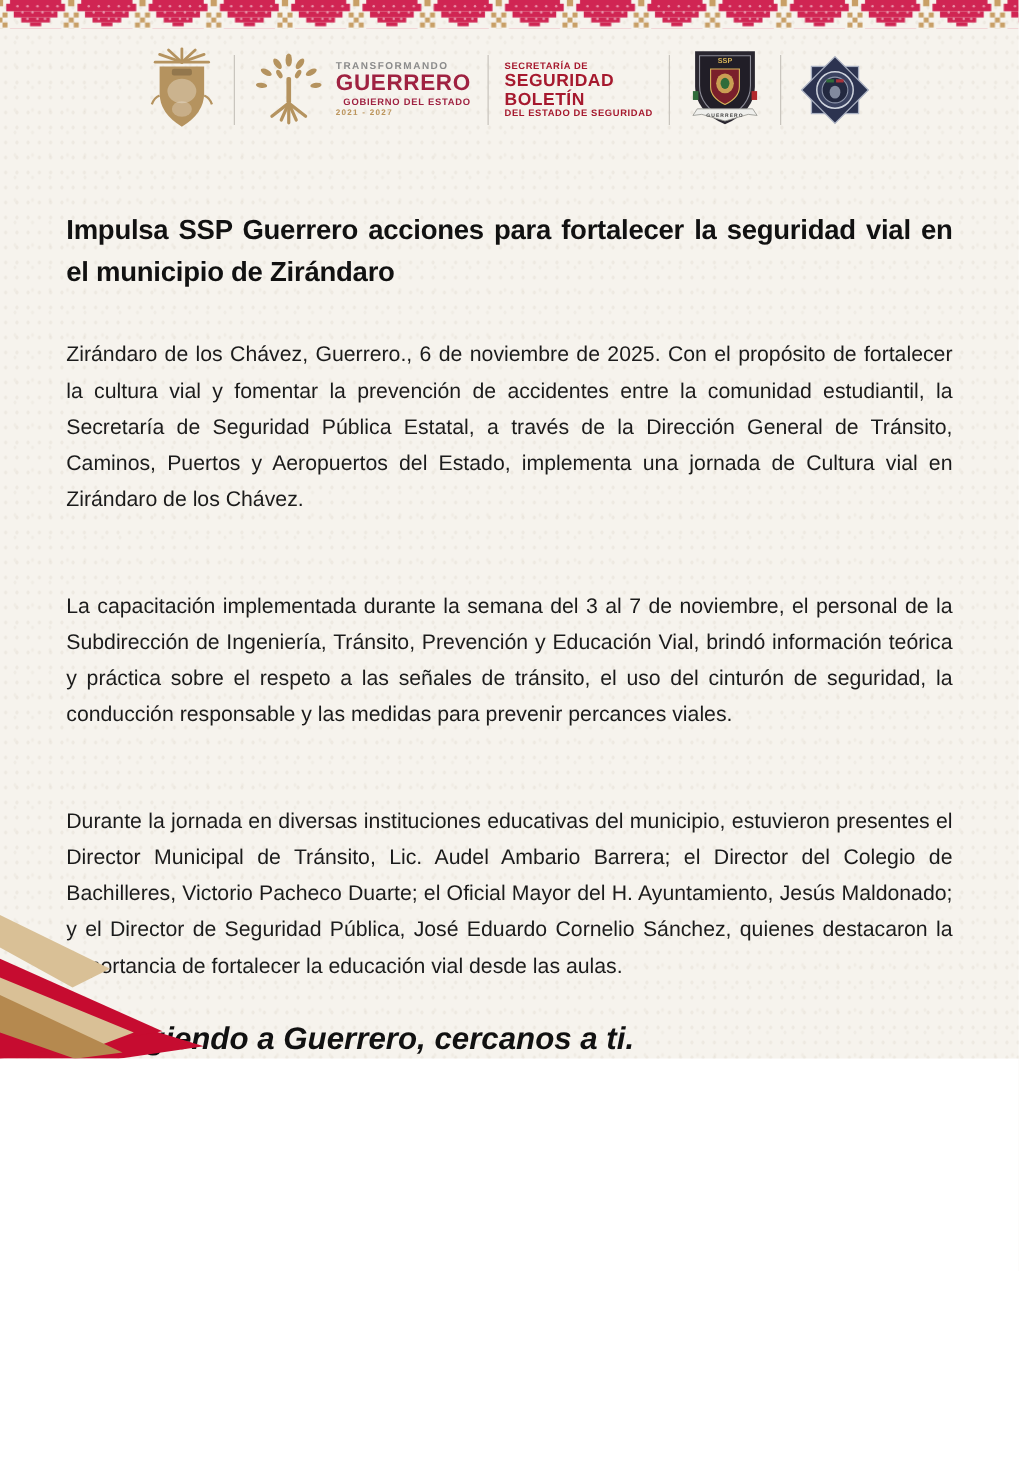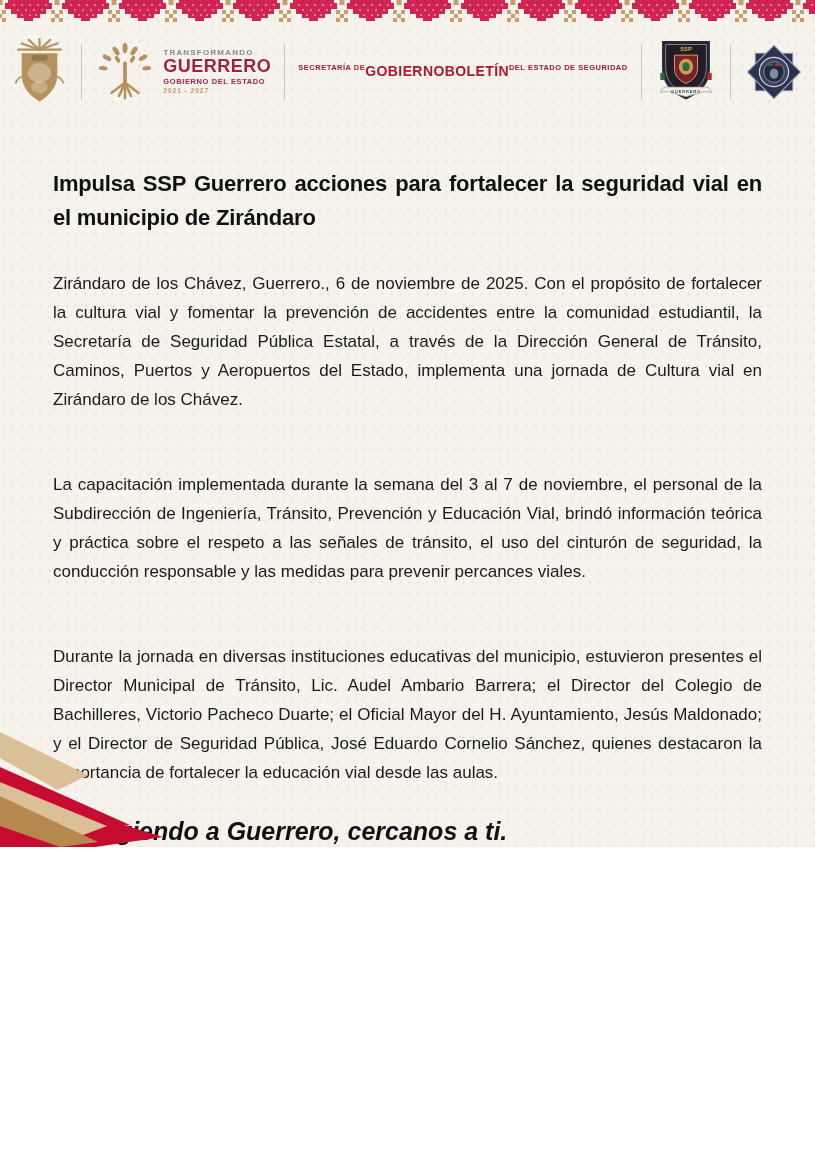--- a/index.html
+++ b/index.html
@@ -18,23 +18,23 @@
   .border-top{position:absolute;top:0;left:0;width:815px;height:23px;}
   .header{
     position:absolute;top:31px;left:0;width:815px;height:82px;
     display:flex;align-items:center;justify-content:center;gap:13px;
   }
   .vdiv{width:1px;height:56px;background:#c9c5be;}
   .gov-logo{display:flex;align-items:center;gap:8px;}
   .gov-text{display:flex;flex-direction:column;line-height:1.05;}
   .gov-tagline{font-size:8px;letter-spacing:1.2px;color:#8b8b8b;font-weight:700;}
   .gov-state{font-size:18px;font-weight:800;color:#9f2241;letter-spacing:0.5px;}
-  .gov-sub{font-size:7.5px;font-weight:700;color:#9f2241;letter-spacing:0.6px;margin-top:2px;}
+  .gov-sub{font-size:7.5px;font-weight:700;color:#9f2241;letter-spacing:0.6px;margin-top:2px;text-align:right;}
   .gov-period{font-size:6.5px;font-weight:700;color:#bc955c;letter-spacing:1px;margin-top:2px;}
-  .ssp-text{display:flex;flex-direction:row;line-height:1.08;}
+  .ssp-text{display:flex;flex-direction:column;line-height:1.08;}
   .ssp-small{font-size:7.5px;font-weight:700;color:#a6192e;letter-spacing:0.5px;}
   .ssp-big{font-size:14px;font-weight:800;color:#a6192e;letter-spacing:0.4px;}
   .boletin{
     position:absolute;top:93px;left:0;width:815px;margin:0;
     text-align:center;font-size:35px;font-weight:800;letter-spacing:2px;
     color:#c7982d;
   }
   .content{position:absolute;top:149px;left:53px;width:709px;}
   .headline{
     margin:18px 0 0 0;font-size:22px;font-weight:800;line-height:34px;
@@ -148,21 +148,21 @@
         <span class="gov-state">GUERRERO</span>
         <span class="gov-sub">GOBIERNO DEL ESTADO</span>
         <span class="gov-period">2021 - 2027</span>
       </div>
     </div>
 
     <div class="vdiv"></div>
 
     <div class="ssp-text">
       <span class="ssp-small">SECRETARÍA DE</span>
-      <span class="ssp-big">GOBIERNO</span>
+      <span class="ssp-big">SEGURIDAD</span>
       <span class="ssp-big">BOLETÍN</span>
       <span class="ssp-small">DEL ESTADO DE SEGURIDAD</span>
     </div>
 
     <div class="vdiv"></div>
 
     <svg class="badge-svg" viewBox="0 0 70 78" xmlns="http://www.w3.org/2000/svg">
       <path d="M8 4 H62 V36 Q62 58 35 70 Q8 58 8 36 Z" fill="#29262f"></path>
       <path d="M12 8 H58 V35 Q58 54 35 65 Q12 54 12 35 Z" fill="#211e27" stroke="#8d8d98" stroke-width="1"></path>
       <text x="35" y="15" font-size="6.5" fill="#d8b55a" text-anchor="middle" font-weight="bold" font-family="Liberation Sans, sans-serif">SSP</text>

